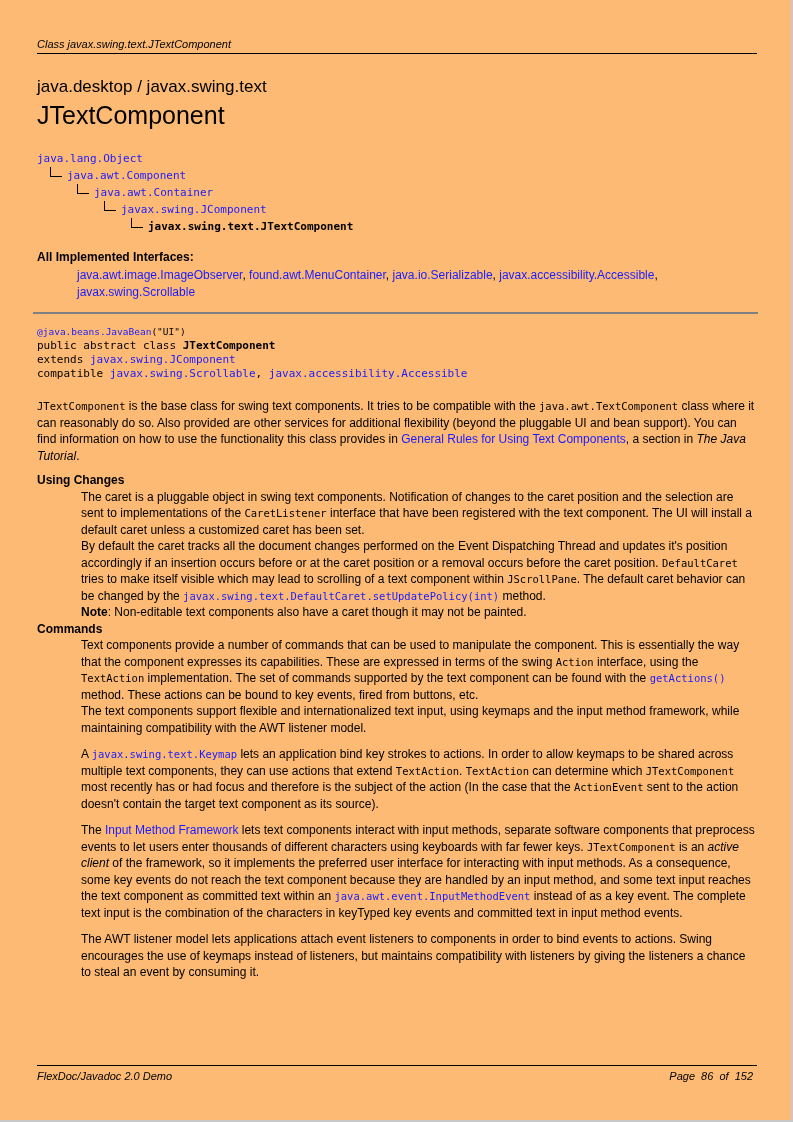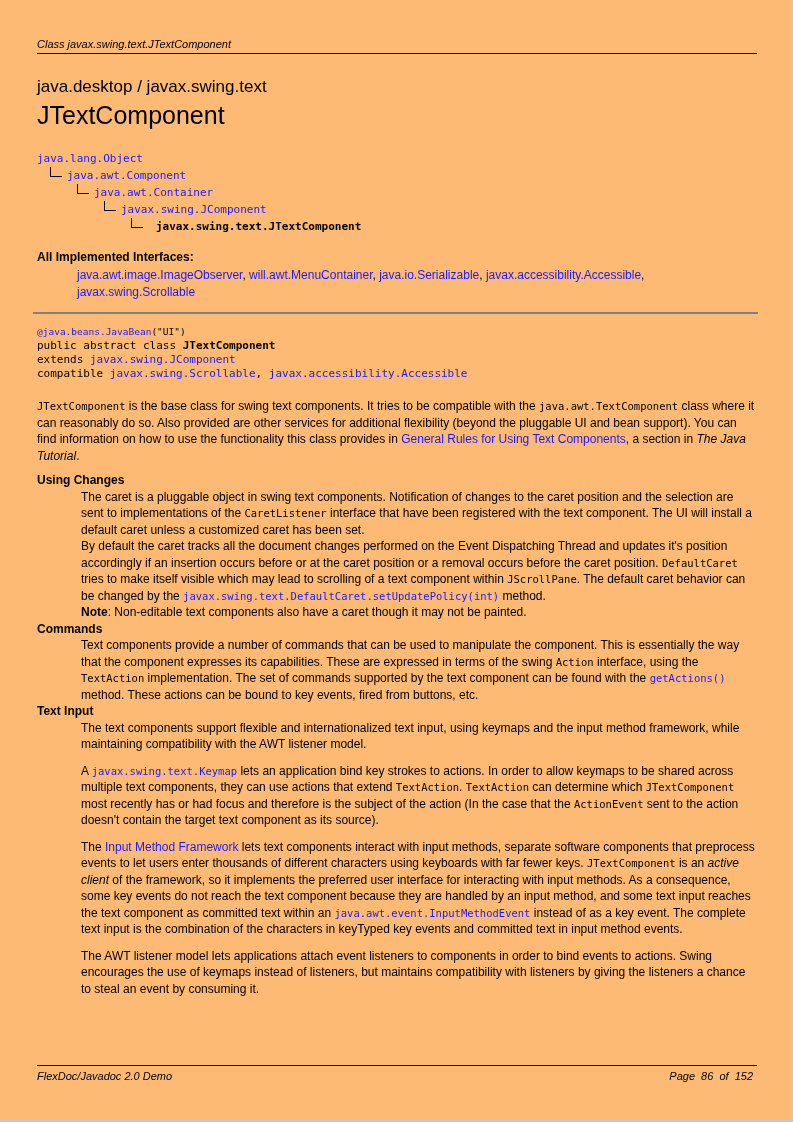--- a/index.html
+++ b/index.html
@@ -10,21 +10,21 @@
   .hdr { position:absolute; left:37px; top:38px; font-size:11px; font-style:italic; }
   .hdr-rule { position:absolute; left:37px; top:53px; width:720px; height:1px; background:#000; }
   .pkg { position:absolute; left:37px; top:77px; font-size:17px; }
   .title { position:absolute; left:37px; top:101px; font-size:25px; }
   .mono { font-family:"DejaVu Sans Mono", monospace; }
   a, .link { color:#1a1aff; text-decoration:none; }
   .tree { position:absolute; left:37px; top:150px; font-size:11px; line-height:17px; }
   .tree .row { white-space:nowrap; height:17px; }
   .tree .conn { display:inline-block; width:11px; height:9px; border-left:1px solid #000; border-bottom:1px solid #000;
                 margin-right:5px; vertical-align:2px; }
-  .tree .cur { font-weight:bold; color:#000;margin-left:8px; }
+  .tree .cur { font-weight:bold; color:#000; }
   .ifaces-lbl { position:absolute; left:37px; top:250px; font-size:12px; font-weight:bold; }
   .ifaces { position:absolute; left:77px; top:267px; width:680px; font-size:12px; line-height:17px; }
   .sep { position:absolute; left:33px; top:312px; width:725px; height:2px; background:#808080; }
   .decl { position:absolute; left:37px; top:325px; font-size:11px; line-height:14px; }
   .decl .anno { font-size:9.5px; }
   .body-text { position:absolute; left:37px; width:720px; font-size:12px; line-height:16.5px; }
   .dt { font-weight:bold; font-size:12px; }
   .dd { margin-left:44px; }
   .code { font-family:"DejaVu Sans Mono", monospace; font-size:10.5px; }
   p { margin:0; }
@@ -56,21 +56,21 @@
     <div class="row" style="padding-left:67px">
       <span class="conn"></span><a class="link" href="#">javax.swing.JComponent</a>
     </div>
     <div class="row" style="padding-left:94px">
       <span class="conn"></span><span class="cur">javax.swing.text.JTextComponent</span>
     </div>
   </div>
 
   <div class="ifaces-lbl">All Implemented Interfaces:</div>
   <div class="ifaces">
-    <a class="link" href="#">java.awt.image.ImageObserver</a>, <a class="link" href="#">will.awt.MenuContainer</a>, <a class="link" href="#">java.io.Serializable</a>, <a class="link" href="#">javax.accessibility.Accessible</a>,<br>
+    <a class="link" href="#">java.awt.image.ImageObserver</a>, <a class="link" href="#">found.awt.MenuContainer</a>, <a class="link" href="#">java.io.Serializable</a>, <a class="link" href="#">javax.accessibility.Accessible</a>,<br>
     <a class="link" href="#">javax.swing.Scrollable</a>
   </div>
 
   <div class="sep"></div>
 
   <div class="decl mono">
     <div class="anno"><a class="link" href="#">@java.beans.JavaBean</a><span>("UI")</span></div>
     <div><span style="white-space:pre">public abstract class </span><b>JTextComponent</b></div>
     <div><span style="white-space:pre">extends </span><a class="link" href="#">javax.swing.JComponent</a></div>
     <div><span style="white-space:pre">compatible </span><a class="link" href="#">javax.swing.Scrollable</a><span style="white-space:pre">, </span><a class="link" href="#">javax.accessibility.Accessible</a></div>
@@ -86,21 +86,20 @@
       <p><span>The caret is a pluggable object in swing text components. Notification of changes to the caret position and the selection are sent to implementations of the </span><span class="code">CaretListener</span><span> interface that have been registered with the text component. The UI will install a default caret unless a customized caret has been set.</span></p>
       <p><span>By default the caret tracks all the document changes performed on the Event Dispatching Thread and updates it's position accordingly if an insertion occurs before or at the caret position or a removal occurs before the caret position. </span><span class="code">DefaultCaret</span><span> tries to make itself visible which may lead to scrolling of a text component within </span><span class="code">JScrollPane</span><span>. The default caret behavior can be changed by the </span><a class="link code" href="#">javax.swing.text.DefaultCaret.setUpdatePolicy(int)</a><span> method.</span></p>
       <p><b>Note</b><span>: Non-editable text components also have a caret though it may not be painted.</span></p>
     </div>
 
     <div class="dt">Commands</div>
     <div class="dd">
       <p><span>Text components provide a number of commands that can be used to manipulate the component. This is essentially the way that the component expresses its capabilities. These are expressed in terms of the swing </span><span class="code">Action</span><span> interface, using the </span><span class="code">TextAction</span><span> implementation. The set of commands supported by the text component can be found with the </span><a class="link code" href="#">getActions()</a><span> method. These actions can be bound to key events, fired from buttons, etc.</span></p>
     </div>
 
-    <div class="dt">Text Input</div>
     <div class="dd">
       <p>The text components support flexible and internationalized text input, using keymaps and the input method framework, while maintaining compatibility with the AWT listener model.</p>
       <p style="margin-top:10px"><span>A </span><a class="link code" href="#">javax.swing.text.Keymap</a><span> lets an application bind key strokes to actions. In order to allow keymaps to be shared across multiple text components, they can use actions that extend </span><span class="code">TextAction</span><span>. </span><span class="code">TextAction</span><span> can determine which </span><span class="code">JTextComponent</span><span> most recently has or had focus and therefore is the subject of the action (In the case that the </span><span class="code">ActionEvent</span><span> sent to the action doesn't contain the target text component as its source).</span></p>
       <p style="margin-top:10px"><span>The </span><a class="link" href="#">Input Method Framework</a><span> lets text components interact with input methods, separate software components that preprocess events to let users enter thousands of different characters using keyboards with far fewer keys. </span><span class="code">JTextComponent</span><span> is an </span><i>active client</i><span> of the framework, so it implements the preferred user interface for interacting with input methods. As a consequence, some key events do not reach the text component because they are handled by an input method, and some text input reaches the text component as committed text within an </span><a class="link code" href="#">java.awt.event.InputMethodEvent</a><span> instead of as a key event. The complete text input is the combination of the characters in keyTyped key events and committed text in input method events.</span></p>
       <p style="margin-top:10px">The AWT listener model lets applications attach event listeners to components in order to bind events to actions. Swing encourages the use of keymaps instead of listeners, but maintains compatibility with listeners by giving the listeners a chance to steal an event by consuming it.</p>
     </div>
   </div>
 
   <div class="footer-rule"></div>
   <div class="footer-left">FlexDoc/Javadoc 2.0 Demo</div>

